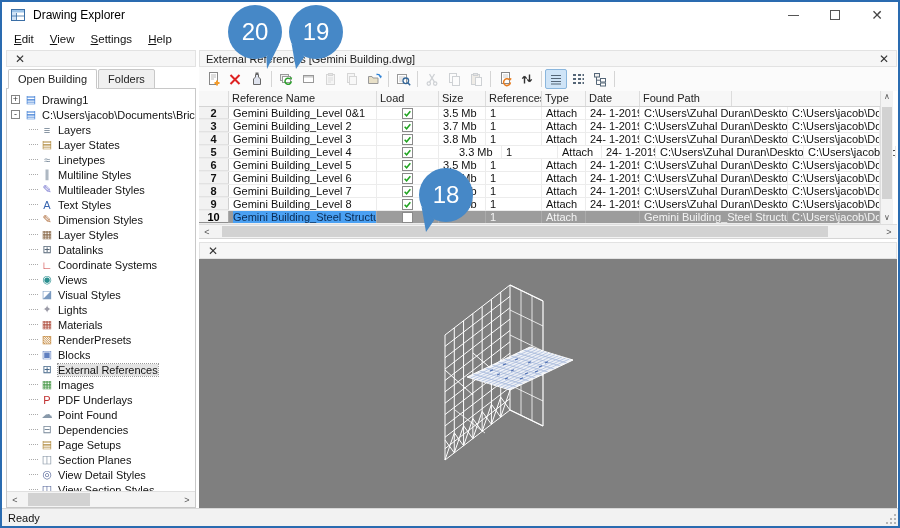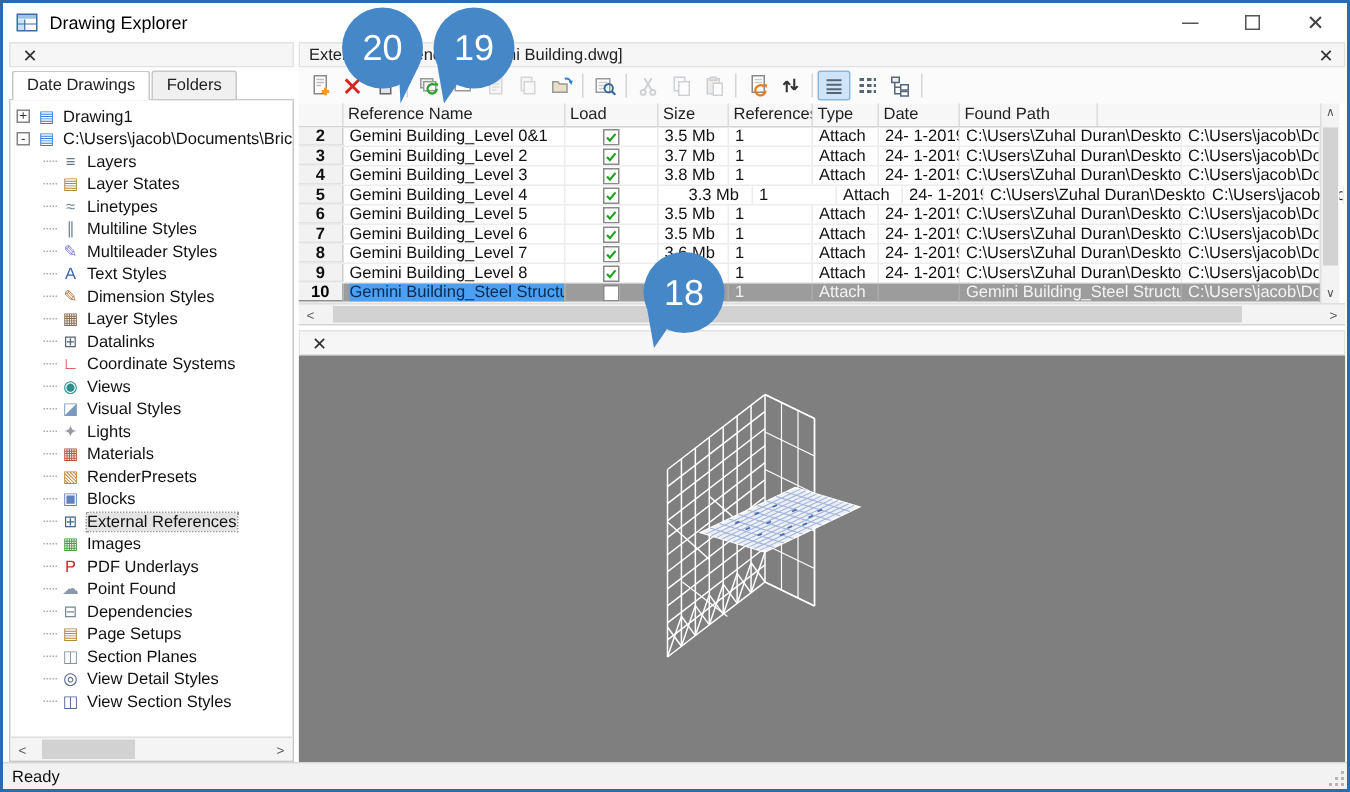--- a/index.html
+++ b/index.html
@@ -114,29 +114,35 @@
         <span class="glyph-min"></span>
       </span>
     <span class="win-btn">
         <span class="glyph-max"></span>
       </span>
     <span class="win-btn">
         <span class="glyph-close">✕</span>
       </span>
   </div>
 
+  <div class="menubar" id="menubar">
+      <span class="menu-item">Edit</span>
+      <span class="menu-item">View</span>
+      <span class="menu-item">Settings</span>
+      <span class="menu-item">Help</span>
+    </div>
 
   <div class="main">
 
     <div class="left-panel">
       <div class="panel-header">
         <span class="ph-close">✕</span>
       </div>
       <div class="tabs" id="tabs">
-          <span class="tab active">Date Drawings</span>
+          <span class="tab active">Open Building</span>
           <span class="tab">Folders</span>
         </div>
       <div class="tree-box">
         <div class="tree-rows" id="tree">
             <div class="tree-row">
               <span class="expander">+</span>
               <span class="tree-ico" style="color: rgb(58, 123, 213);">▤</span>
               <span class="tree-label">Drawing1</span>
             </div>
             <div class="tree-row">
@@ -673,19 +679,19 @@
       <div class="callout" style="left: 225px; top: 1px;"><svg width="72" height="68" viewBox="0 0 72 68">
           <circle cx="28" cy="29" r="27" fill="#4688c7"></circle>
           <path d="M39.4 53.5 L40 66 L52.5 40.4 Z" fill="#4688c7"></path>
           <text x="28" y="37" text-anchor="middle" font-size="24" fill="#fff" font-family="Liberation Sans, sans-serif">20</text>
         </svg></div>
       <div class="callout" style="left: 286px; top: 1px;"><svg width="72" height="68" viewBox="0 0 72 68">
           <circle cx="28" cy="29" r="27" fill="#4688c7"></circle>
           <path d="M16.6 53.5 L8 66 L3.5 40.4 Z" fill="#4688c7"></path>
           <text x="28" y="37" text-anchor="middle" font-size="24" fill="#fff" font-family="Liberation Sans, sans-serif">19</text>
         </svg></div>
-      <div class="callout" style="left: 418px; top: 164px;"><svg width="72" height="68" viewBox="0 0 72 68">
+      <div class="callout" style="left: 408px; top: 164px;"><svg width="72" height="68" viewBox="0 0 72 68">
           <circle cx="36" cy="29" r="27" fill="#4688c7"></circle>
           <path d="M24.6 53.5 L16 66 L11.5 40.4 Z" fill="#4688c7"></path>
           <text x="36" y="37" text-anchor="middle" font-size="24" fill="#fff" font-family="Liberation Sans, sans-serif">18</text>
         </svg></div>
     </div>
 </div>
 
 </body></html>

